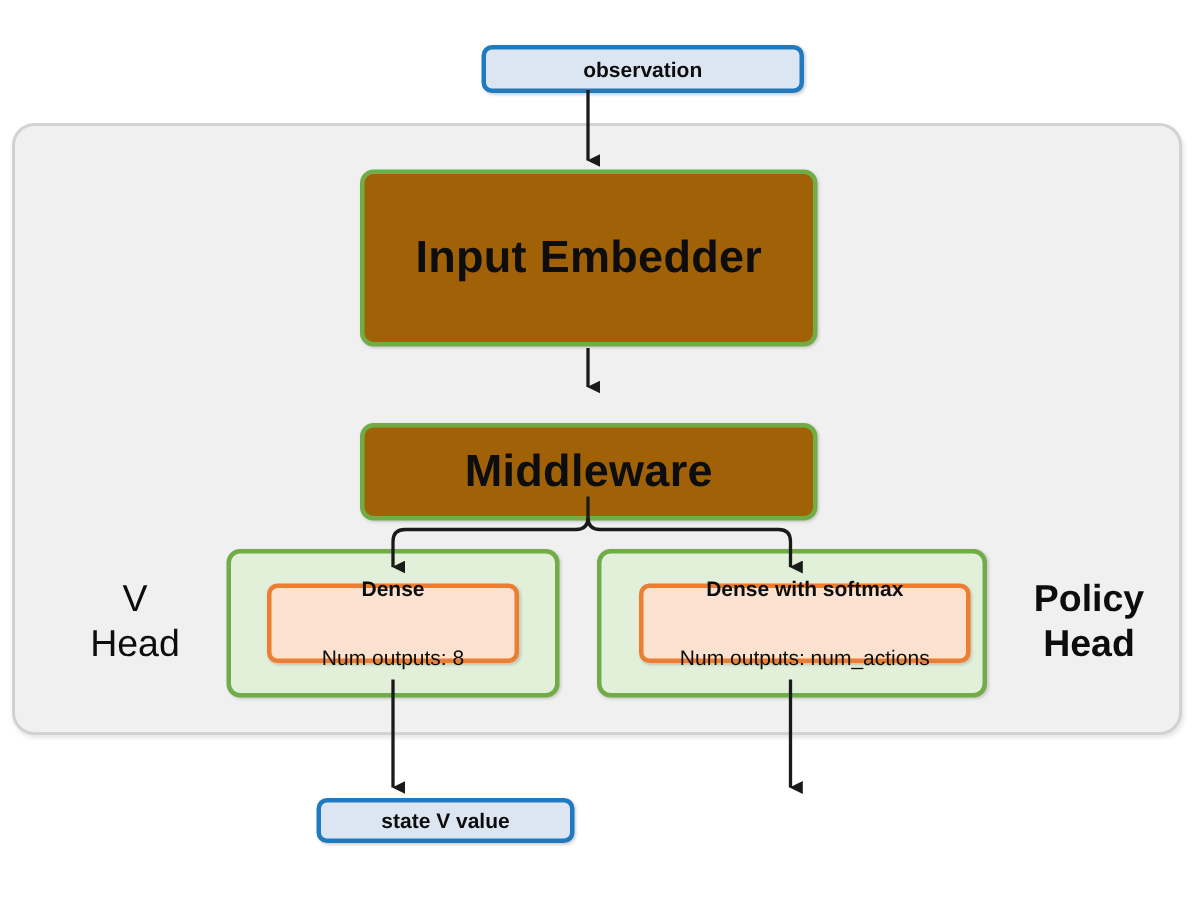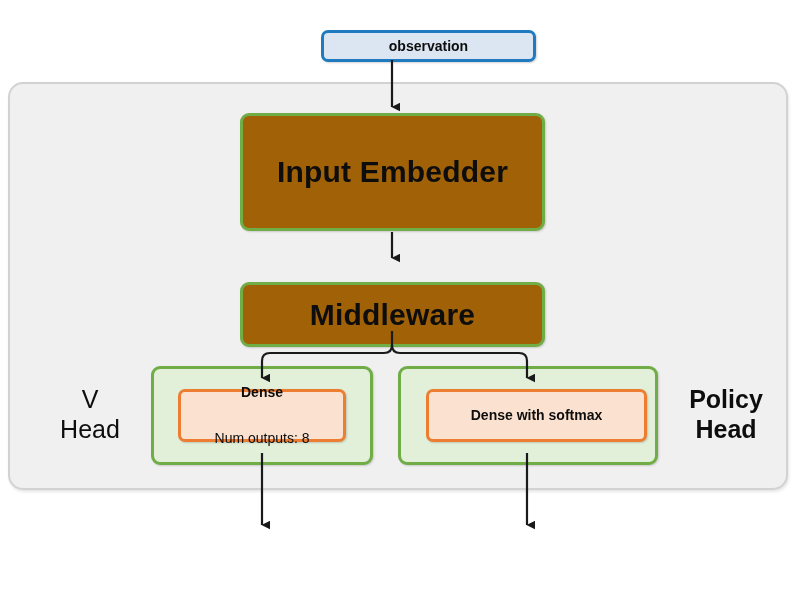--- a/index.html
+++ b/index.html
@@ -177,22 +177,26 @@
 
   <div class="head-caption v" style="left:36px; top:385px; width:108px;">
     <div>V</div>
     <div>Head</div>
   </div>
 
   <div class="head-group" style="left:398px; top:366px; width:260px; height:99px;"></div>
 
   <div class="node dense-box" style="left:426px; top:389px; width:221px; height:53px;gap:28px;">
     <div class="dense-title">Dense with softmax</div>
+    <div class="dense-sub">Num outputs: num_actions</div>
   </div>
 
   <div class="head-caption policy" style="left:666px; top:385px; width:120px;">
     <div>Policy</div>
     <div>Head</div>
   </div>
 
+  <div class="node io-box" style="left:175px; top:532px; width:172px; height:30px;">
+    <span>state V value</span>
+  </div>
 
 
 </div>
 
 </body></html>

